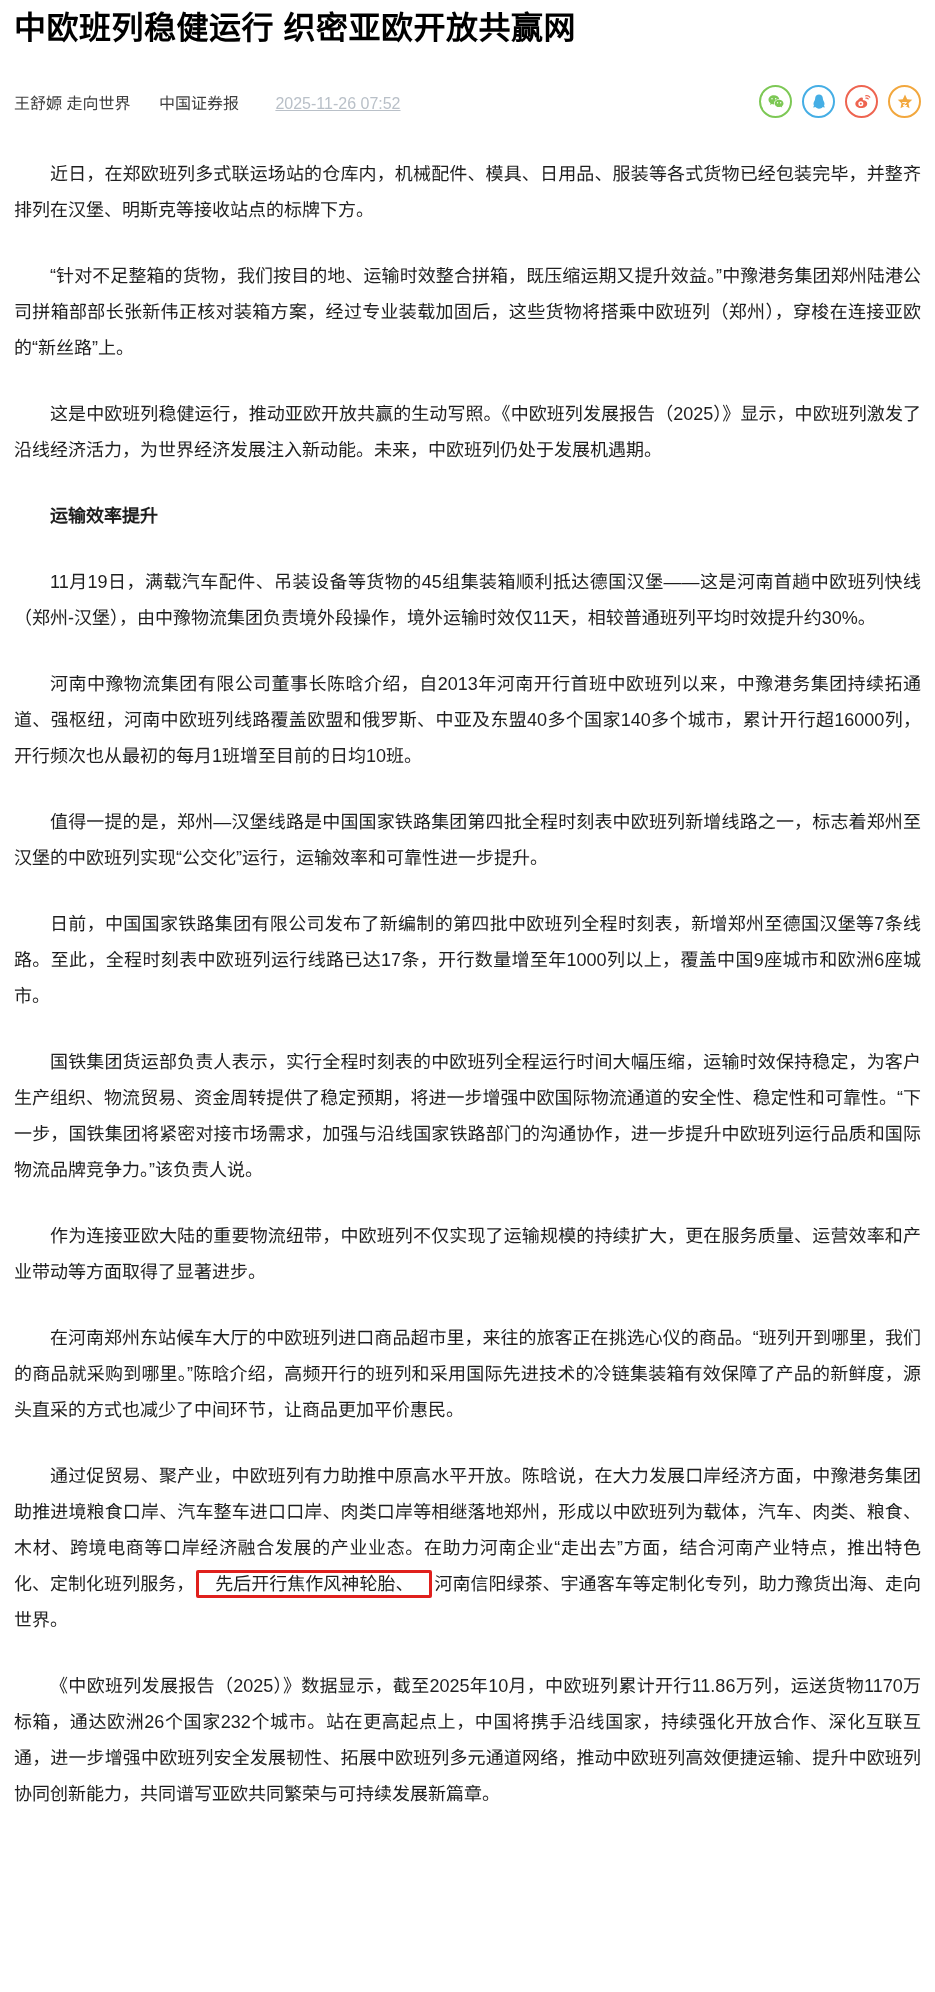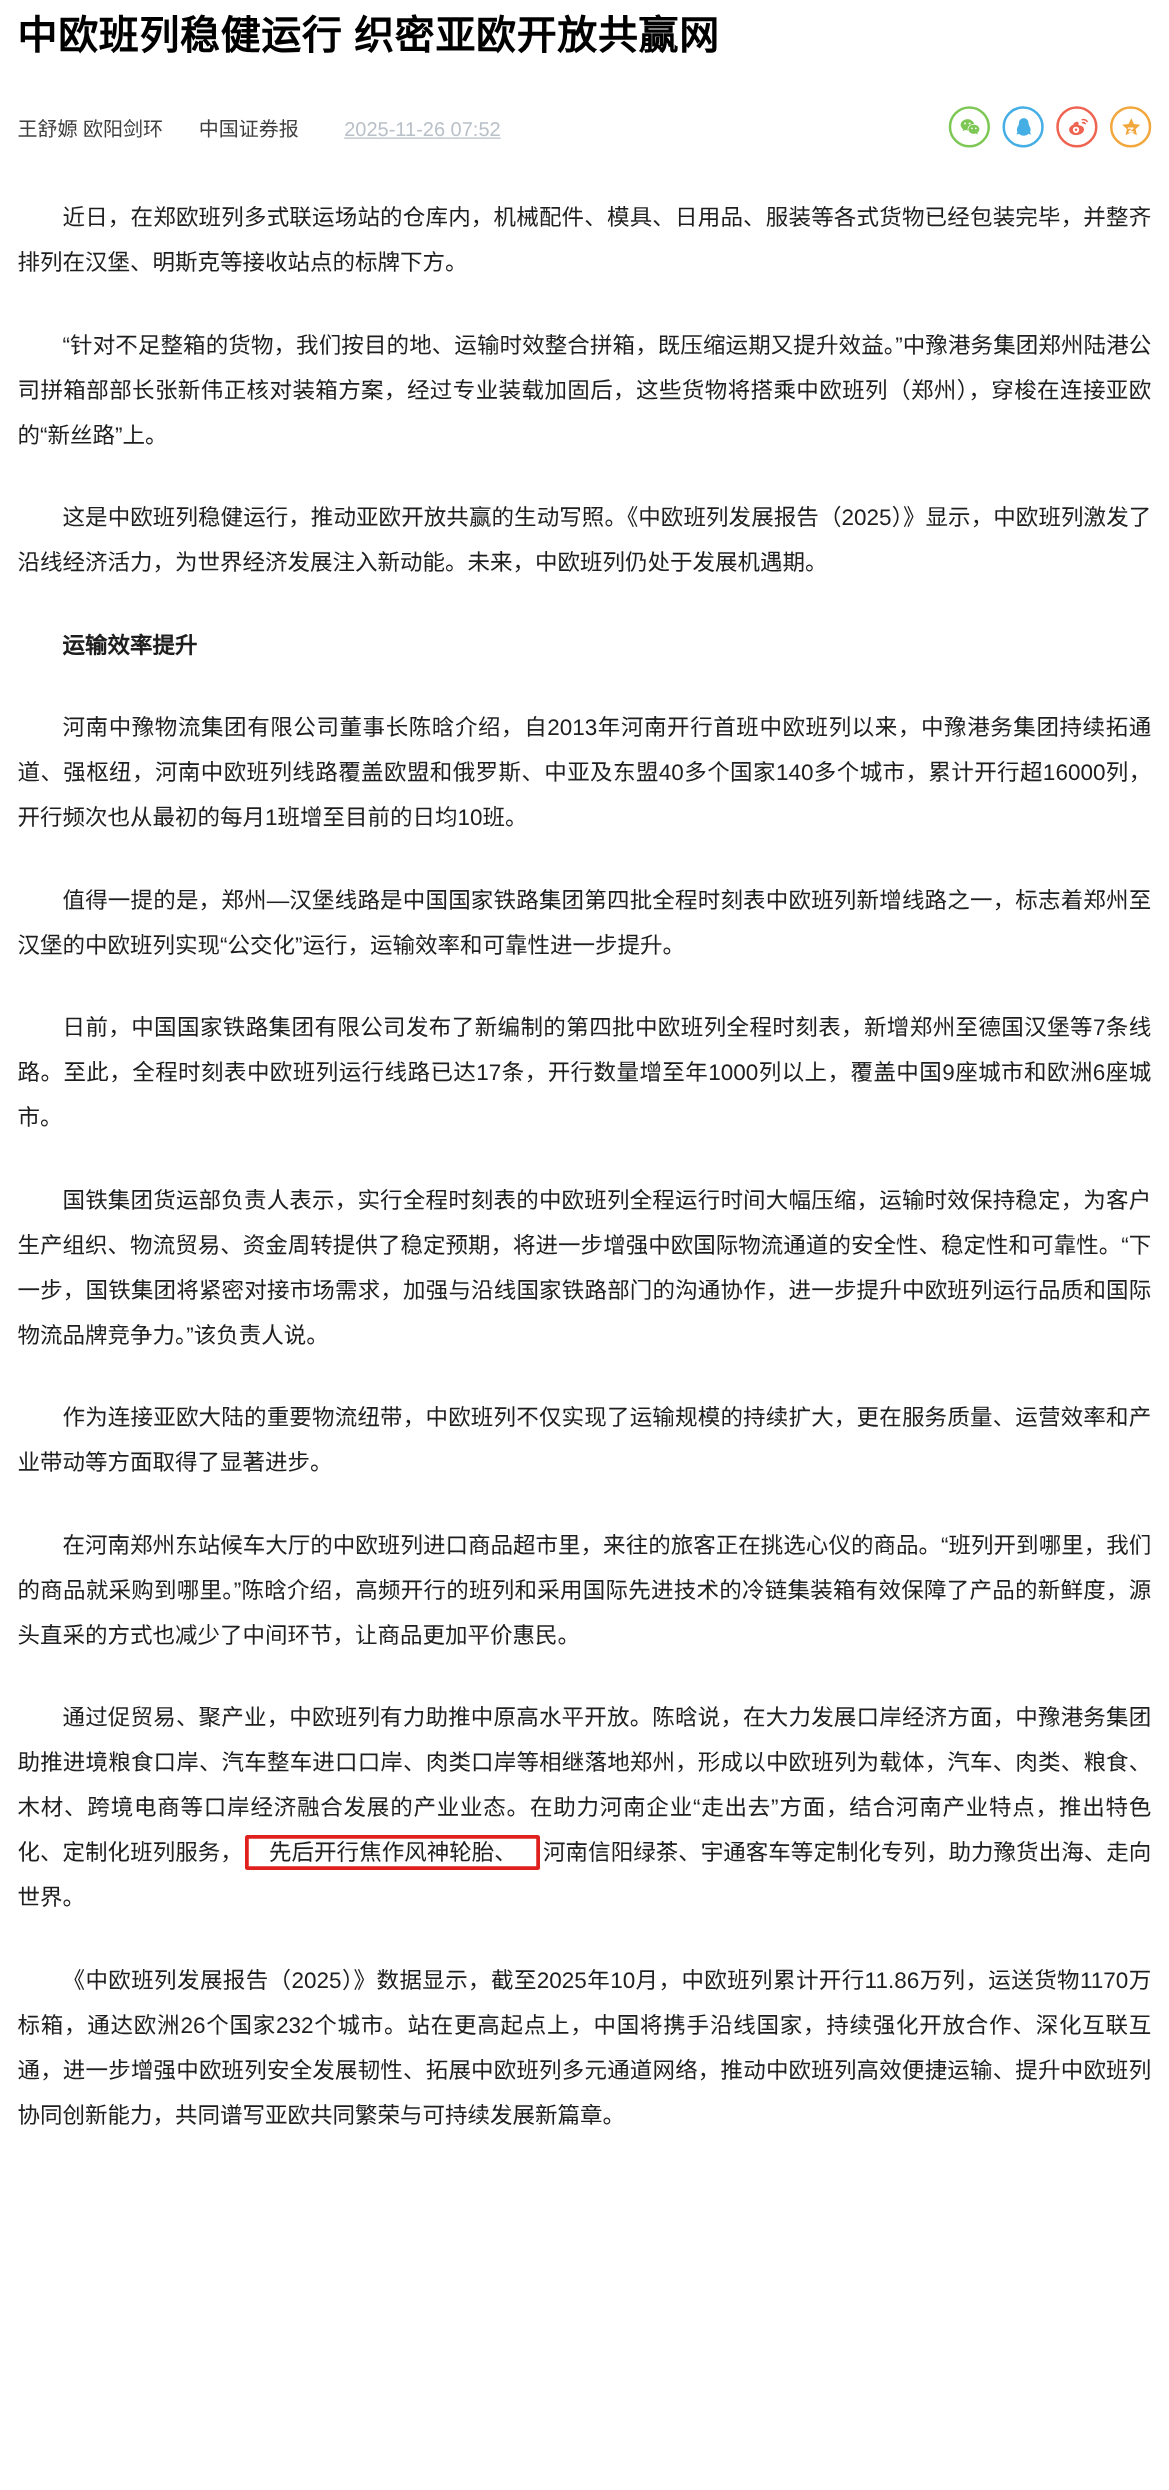--- a/index.html
+++ b/index.html
@@ -67,21 +67,21 @@
 </style>
 </head>
 <body>
 
 <div class="page">
 
   <h1 class="title">中欧班列稳健运行 织密亚欧开放共赢网</h1>
 
   <div class="meta-row">
     <div class="meta-left">
-      <span class="authors">王舒嫄 欧阳剑环</span>
+      <span class="authors">王舒嫄 走向世界</span>
       <span class="source">中国证券报</span>
       <span class="datetime">2025-11-26 07:52</span>
     </div>
 
     <div class="share">
       <button class="share-btn" title="" style="color: rgb(125, 200, 85);">
         <span>
           <svg width="20" height="20" viewBox="0 0 24 24">
             <path fill="currentColor" d="M9.5 4C5.9 4 3 6.4 3 9.4c0 1.7 1 3.2 2.4 4.2l-.6 2 2.2-1.1c.8.2 1.6.4 2.5.4h.4c-.1-.4-.2-.9-.2-1.3 0-2.8 2.7-5 6-5h.3C15.5 6 12.8 4 9.5 4z"></path>
             <path fill="currentColor" d="M21 13.7c0-2.4-2.4-4.4-5.3-4.4s-5.3 2-5.3 4.4 2.4 4.4 5.3 4.4c.7 0 1.3-.1 1.9-.3l1.9.9-.5-1.7c1.2-.8 2-2 2-3.3z"></path>
@@ -119,20 +119,21 @@
         </span>
       </button>
     </div>
   </div>
 
   <div class="article" id="article-body">
       <p class="para">近日，在郑欧班列多式联运场站的仓库内，机械配件、模具、日用品、服装等各式货物已经包装完毕，并整齐排列在汉堡、明斯克等接收站点的标牌下方。</p>
       <p class="para">“针对不足整箱的货物，我们按目的地、运输时效整合拼箱，既压缩运期又提升效益。”中豫港务集团郑州陆港公司拼箱部部长张新伟正核对装箱方案，经过专业装载加固后，这些货物将搭乘中欧班列（郑州），穿梭在连接亚欧的“新丝路”上。</p>
       <p class="para">这是中欧班列稳健运行，推动亚欧开放共赢的生动写照。《中欧班列发展报告（2025）》显示，中欧班列激发了沿线经济活力，为世界经济发展注入新动能。未来，中欧班列仍处于发展机遇期。</p>
       <h2 class="sec-heading">运输效率提升</h2>
+      <p class="para">11月19日，满载汽车配件、吊装设备等货物的45组集装箱顺利抵达德国汉堡——这是河南首趟中欧班列快线（郑州-汉堡），由中豫物流集团负责境外段操作，境外运输时效仅11天，相较普通班列平均时效提升约30%。</p>
       <p class="para">河南中豫物流集团有限公司董事长陈晗介绍，自2013年河南开行首班中欧班列以来，中豫港务集团持续拓通道、强枢纽，河南中欧班列线路覆盖欧盟和俄罗斯、中亚及东盟40多个国家140多个城市，累计开行超16000列，开行频次也从最初的每月1班增至目前的日均10班。</p>
       <p class="para">值得一提的是，郑州—汉堡线路是中国国家铁路集团第四批全程时刻表中欧班列新增线路之一，标志着郑州至汉堡的中欧班列实现“公交化”运行，运输效率和可靠性进一步提升。</p>
       <p class="para">日前，中国国家铁路集团有限公司发布了新编制的第四批中欧班列全程时刻表，新增郑州至德国汉堡等7条线路。至此，全程时刻表中欧班列运行线路已达17条，开行数量增至年1000列以上，覆盖中国9座城市和欧洲6座城市。</p>
       <p class="para">国铁集团货运部负责人表示，实行全程时刻表的中欧班列全程运行时间大幅压缩，运输时效保持稳定，为客户生产组织、物流贸易、资金周转提供了稳定预期，将进一步增强中欧国际物流通道的安全性、稳定性和可靠性。“下一步，国铁集团将紧密对接市场需求，加强与沿线国家铁路部门的沟通协作，进一步提升中欧班列运行品质和国际物流品牌竞争力。”该负责人说。</p>
       <p class="para">作为连接亚欧大陆的重要物流纽带，中欧班列不仅实现了运输规模的持续扩大，更在服务质量、运营效率和产业带动等方面取得了显著进步。</p>
       <p class="para">在河南郑州东站候车大厅的中欧班列进口商品超市里，来往的旅客正在挑选心仪的商品。“班列开到哪里，我们的商品就采购到哪里。”陈晗介绍，高频开行的班列和采用国际先进技术的冷链集装箱有效保障了产品的新鲜度，源头直采的方式也减少了中间环节，让商品更加平价惠民。</p>
       <p class="para"><span>通过促贸易、聚产业，中欧班列有力助推中原高水平开放。陈晗说，在大力发展口岸经济方面，中豫港务集团助推进境粮食口岸、汽车整车进口口岸、肉类口岸等相继落地郑州，形成以中欧班列为载体，汽车、肉类、粮食、木材、跨境电商等口岸经济融合发展的产业业态。在助力河南企业“走出去”方面，结合河南产业特点，推出特色化、定制化班列服务，</span><span class="red-box">先后开行焦作风神轮胎、</span><span>河南信阳绿茶、宇通客车等定制化专列，助力豫货出海、走向世界。</span></p>
       <p class="para">《中欧班列发展报告（2025）》数据显示，截至2025年10月，中欧班列累计开行11.86万列，运送货物1170万标箱，通达欧洲26个国家232个城市。站在更高起点上，中国将携手沿线国家，持续强化开放合作、深化互联互通，进一步增强中欧班列安全发展韧性、拓展中欧班列多元通道网络，推动中欧班列高效便捷运输、提升中欧班列协同创新能力，共同谱写亚欧共同繁荣与可持续发展新篇章。</p>
     </div>
 

